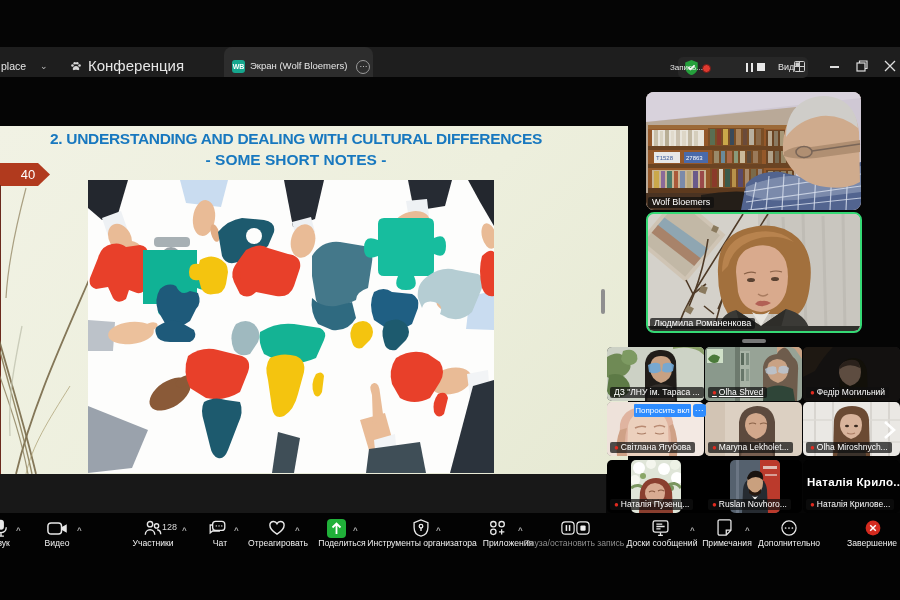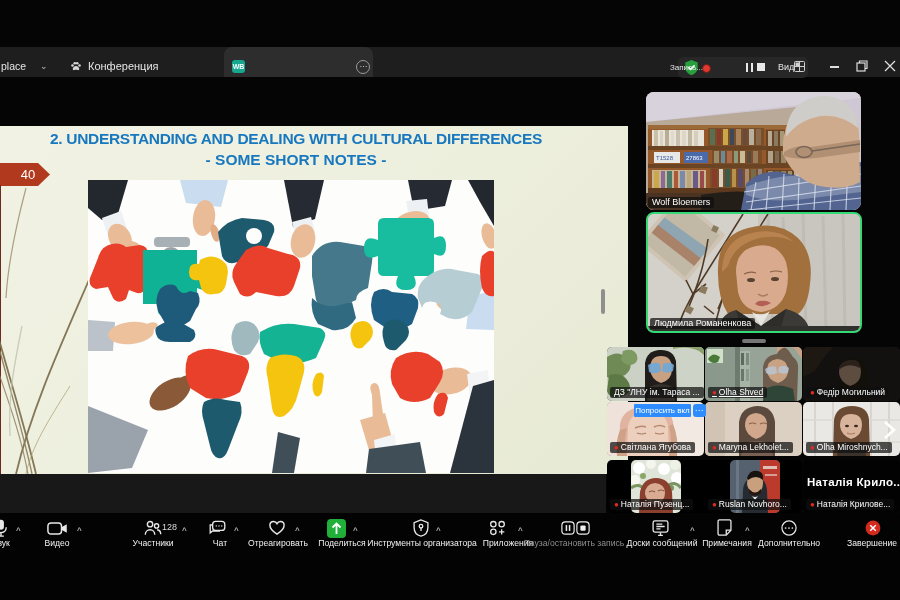--- a/index.html
+++ b/index.html
@@ -48,23 +48,24 @@
 <div id="tabbar" class="abs">
   <div class="tabtxt" style="left:1px;font-size:10.5px;">place</div>
   <div class="tabtxt" style="left:40px;color:#bbb;font-size:9px;">⌄</div>
   <svg class="abs" style="left:70px;top:14px" width="12" height="12" viewBox="0 0 24 24" fill="#d8d8d8">
     <circle cx="5" cy="9" r="2.6"></circle>
       <circle cx="19" cy="9" r="2.6"></circle>
       <circle cx="9.5" cy="4.5" r="2.6"></circle>
       <circle cx="14.5" cy="4.5" r="2.6"></circle>
     <path d="M12 10c-3.5 0-6.5 2.8-6.5 6.2 0 1.8 1.4 2.4 3.2 1.9 1.1-.3 2.2-.5 3.3-.5s2.2.2 3.3.5c1.8.5 3.2-.1 3.2-1.9C18.5 12.8 15.5 10 12 10z"></path>
   </svg>
-  <div class="tabtxt" style="left:88px;font-size:11px;">Конференция</div>
+  <div class="tabtxt" style="left:88px;font-size:15px;">Конференция</div>
   <div id="activetab">
     <div style="position:absolute;left:8px;top:13px;width:13px;height:13px;background:#16a78e;border-radius:3px;color:#fff;font-size:7px;font-weight:bold;text-align:center;line-height:14px;">WB</div>
+    <div class="tabtxt" style="left:26px;font-size:9.5px;">Экран (Wolf Bloemers)</div>
     <div style="position:absolute;left:132px;top:13px;width:12px;height:12px;border:1px solid #9a9a9a;border-radius:50%;color:#cfcfcf;font-size:8px;line-height:11px;text-align:center;letter-spacing:-1px;">⋯</div>
   </div>
 </div>
 
 <div id="recgroup" class="abs"></div>
 <svg class="abs" style="left:684px;top:59px" width="15" height="17" viewBox="0 0 24 26">
   <path d="M12 1 2 5v7c0 7 4.5 11.5 10 13 5.5-1.5 10-6 10-13V5z" fill="#25a03c"></path>
   <path d="M7 12.5l3.4 3.4L17 9.5" stroke="#fff" stroke-width="2.6" fill="none"></path>
 </svg>
 <div class="abs" style="left:702px;top:64px;width:7px;height:7px;border-radius:50%;background:#e03a30;border:1px solid #6c1b16;"></div>

